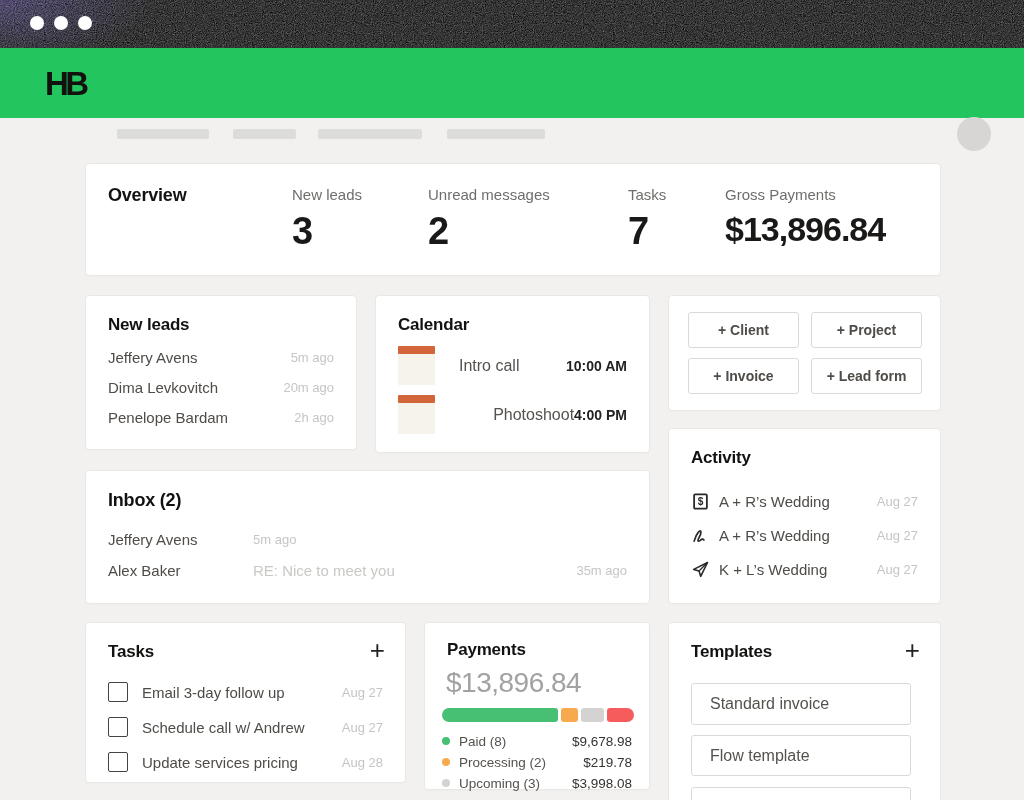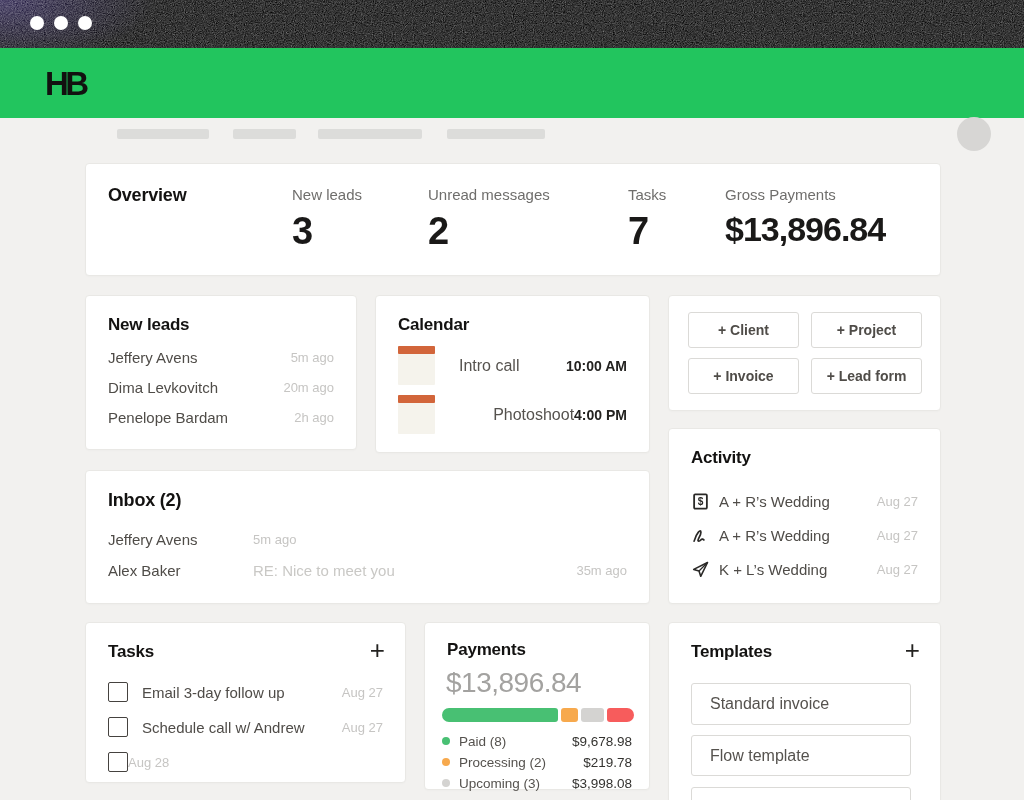--- a/index.html
+++ b/index.html
@@ -234,20 +234,21 @@
     <span class="task-label">Email 3-day follow up</span>
     <span class="task-date">Aug 27</span>
   </div>
   <div class="task-row" style="top:93px;">
     <div class="checkbox"></div>
     <span class="task-label">Schedule call w/ Andrew</span>
     <span class="task-date">Aug 27</span>
   </div>
   <div class="task-row" style="top:128px;">
     <div class="checkbox"></div>
+    <span class="task-label">Update services pricing</span>
     <span class="task-date">Aug 28</span>
   </div>
 </div>
 
 <div class="card payments">
   <div class="card-title">Payments</div>
   <div class="pay-total">$13,896.84</div>
   <div class="pay-bar">
       <div class="bar-seg" style="flex-grow: 60; background: rgb(72, 192, 115);"></div>
       <div class="bar-seg" style="flex-grow: 9; background: rgb(247, 169, 77);"></div>

